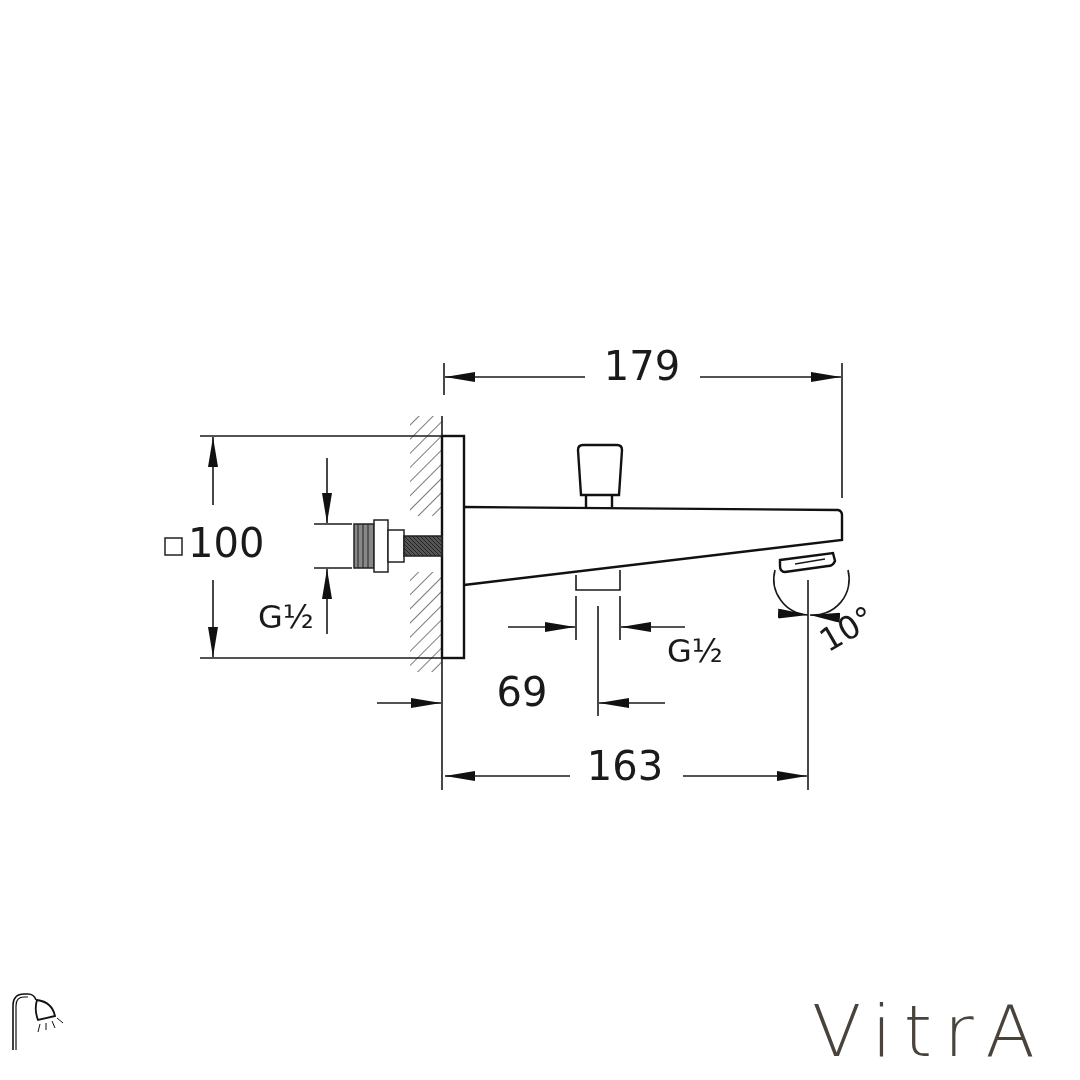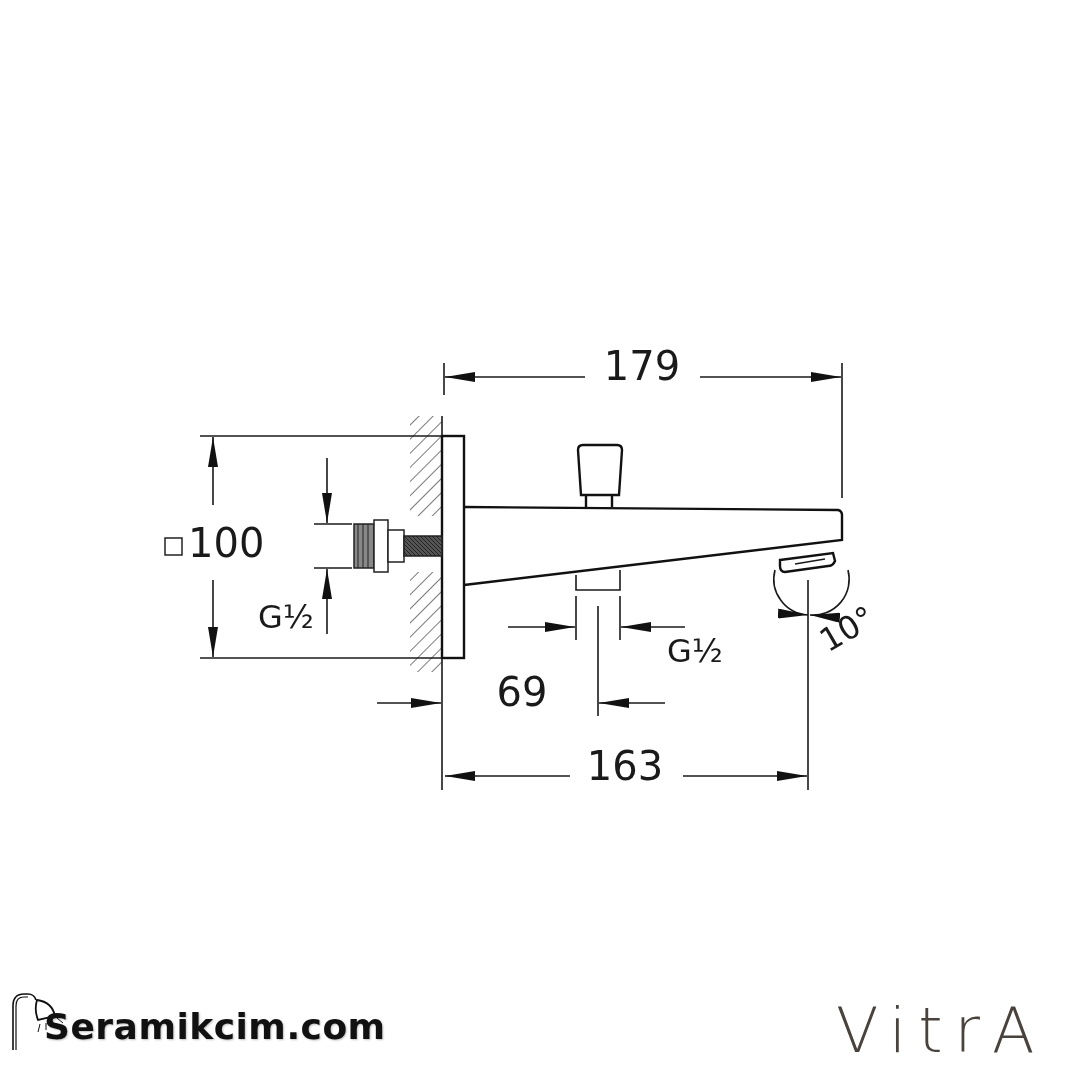--- a/index.html
+++ b/index.html
@@ -6,21 +6,21 @@
     body { width: 1080px; height: 1080px; position: relative; overflow: hidden; font-family: "DejaVu Sans", sans-serif; }
     #drawing { position: absolute; left: 0; top: 0; width: 1080px; height: 1080px; }
     .dim-text { font-family: "DejaVu Sans", sans-serif; font-size: 40px; fill: #1a1a1a; }
     .g-text { font-family: "DejaVu Sans", sans-serif; font-size: 32px; fill: #1a1a1a; }
     .line { stroke: #1a1a1a; stroke-width: 1.6; fill: none; }
     .thick { stroke: #111; stroke-width: 2.4; fill: none; }
     .hatch { stroke: #333; stroke-width: 1.3; }
     #brand-left { position: absolute; left: 10px; top: 990px; width: 380px; height: 75px; }
     #brand-left .text { position: absolute; left: 34px; top: 16px; font-family: "DejaVu Sans", sans-serif; font-weight: bold; font-size: 36px; color: #111; letter-spacing: 0.5px; text-shadow: 1px 1px 2px rgba(0,0,0,0.25); }
     #brand-left svg { position: absolute; left: 0; top: 0; }
-    #brand-right { position: absolute; left: 836px; top: 996px; width: 230px; height: 70px; font-family: "DejaVu Sans", sans-serif; font-size: 62px; font-weight: 300; color: #4a433c; letter-spacing: 12px; line-height: 70px; }
+    #brand-right { position: absolute; left: 812px; top: 996px; width: 230px; height: 70px; font-family: "DejaVu Sans", sans-serif; font-size: 72px; font-weight: 300; color: #4a433c; letter-spacing: 12px; line-height: 70px; }
   </style>
 </head>
 <body>
 
 <svg id="drawing" viewBox="0 0 1080 1080" xmlns="http://www.w3.org/2000/svg">
   <defs>
     <marker id="arr" markerWidth="30" markerHeight="10" refX="30" refY="5" orient="auto" markerUnits="userSpaceOnUse">
       <path d="M0,0 L30,5 L0,10 Z" fill="#111"></path>
     </marker>
     <pattern id="hatchPat" width="10" height="10" patternUnits="userSpaceOnUse" patternTransform="rotate(45)">
@@ -128,16 +128,15 @@
 <div id="brand-left">
   <svg width="60" height="60" viewBox="0 0 60 60">
     <path d="M3,60 L3,16 Q3,4 14,4 L18,4 Q24,4 26,10" fill="none" stroke="#111" stroke-width="1.6"></path>
     <path d="M6,60 L6,16 Q6,7 14,7 L18,7" fill="none" stroke="#111" stroke-width="1.2"></path>
     <path d="M27,10 Q42,12 45,26 L28,30 Q24,20 27,10 Z" fill="none" stroke="#111" stroke-width="1.8"></path>
     <line x1="30" y1="34" x2="28" y2="42" stroke="#111" stroke-width="1"></line>
     <line x1="36" y1="33" x2="36" y2="40" stroke="#111" stroke-width="1"></line>
     <line x1="42" y1="31" x2="45" y2="38" stroke="#111" stroke-width="1"></line>
     <line x1="47" y1="28" x2="53" y2="33" stroke="#111" stroke-width="1"></line>
   </svg>
-  <span class="text">Seramikcim.com</span>
 </div>
 
 <div id="brand-right">VitrA</div>
 
 </body></html>

